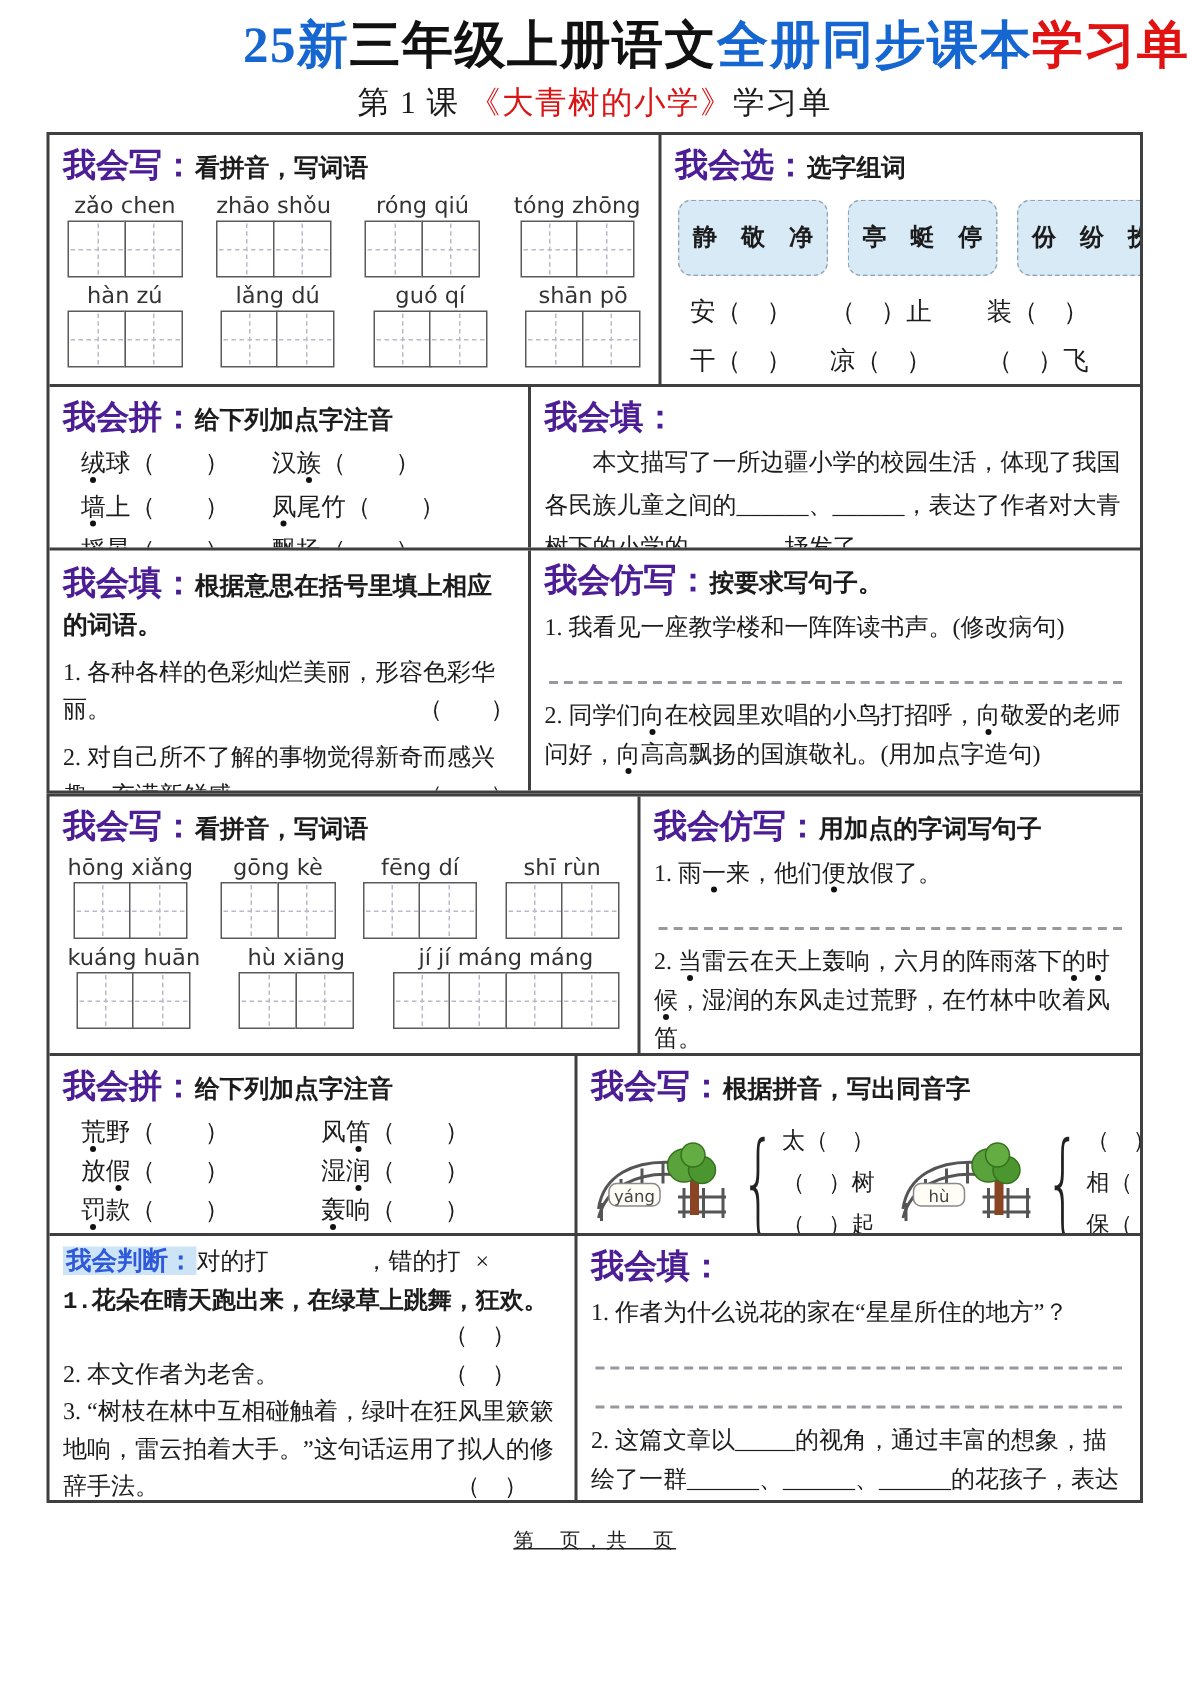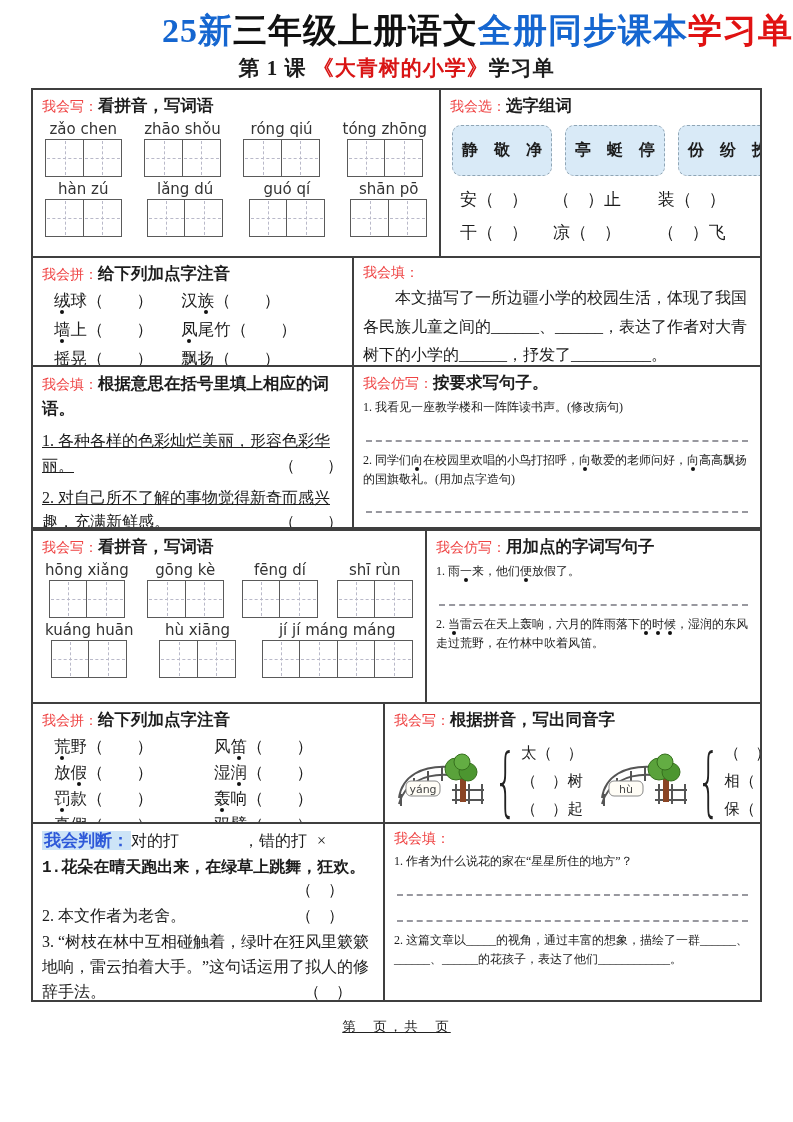--- a/index.html
+++ b/index.html
@@ -1,31 +1,31 @@
 <!DOCTYPE html>
 <html><head>
 <meta charset="utf-8">
 <style>
   html,body{margin:0;padding:0;background:#fff;}
   .page{width:793px;height:1122px;position:relative;background:#fff;overflow:hidden;
         font-family:"Liberation Serif","DejaVu Serif",serif;color:#1c1c1c;}
   
   .page-title{text-align:right;margin:10px 0 0;font-size:34px;font-weight:bold;line-height:1.22;letter-spacing:1px;}
   .c-blue{color:#1566d0;} .c-black{color:#111;} .c-red{color:#e01212;}
-  .lesson-title{text-align:center;font-size:21px;font-weight:bold;margin:3px 0 6px;letter-spacing:1px;}
+  .lesson-title{text-align:center;font-size:21px;font-weight:normal;margin:3px 0 6px;letter-spacing:1px;}
   .lesson-title .book{color:#d91515;}
   .lesson-title.second{margin-top:24px;margin-bottom:7px;}
   
   .tbl{margin:0 31px;border:2px solid #3f3f3f;}
   .trow{display:flex;border-top:2px solid #3f3f3f;}
   .trow:first-child{border-top:none;}
   .cell{box-sizing:border-box;padding:5px 9px;overflow:hidden;}
   .cell.left{border-right:2px solid #3f3f3f;}
   .cell.right{flex:1;}
-  .lbl{color:#ef4444;font-weight:normal;font-size:14px;}
+  .lbl{color:#4c1d95;font-weight:bold;font-size:22px;}
   .lbl-hl{color:#2e59d9;font-weight:bold;font-size:17px;background:#cde4f7;padding:0 2px;}
   .instr{font-size:16.5px;font-weight:bold;}
   
   .r1a{height:166px;} .r1b{height:107px;} .r1c{height:160px;}
   .r1a .left{width:408px;} .r1b .left,.r1c .left{width:321px;}
   
   .r2a{height:171px;} .r2b{height:118px;} .r2c{height:176px;}
   .r2a .left{width:394px;} .r2b .left,.r2c .left{width:352px;}
   
   .wordrow{display:flex;justify-content:space-between;padding:0 3px;margin-top:3px;}
@@ -42,24 +42,24 @@
         font-weight:bold;font-size:16px;white-space:nowrap;}
   .optgrid{display:grid;grid-template-columns:32% 36% 32%;row-gap:10px;font-size:17px;padding-left:10px;}
   
   .pingrid{display:grid;grid-template-columns:44% 56%;row-gap:7px;font-size:16.5px;padding:5px 0 0 12px;}
   .dt{position:relative;}
   .dt::after{content:'';position:absolute;left:50%;bottom:-4px;transform:translateX(-50%);
              width:4px;height:4px;border-radius:50%;background:#111;}
   
   .fillp{font-size:16px;line-height:1.78;text-indent:2em;margin-top:2px;}
   .qinstr{font-size:16.5px;font-weight:bold;line-height:1.5;}
-  .qitem{font-size:16px;line-height:1.55;margin-top:7px;text-decoration:underline;}
+  .qitem{font-size:16px;line-height:1.55;margin-top:7px;}
   .fr{float:right;}
   
-  .fwitem{font-size:12px;line-height:1.6;margin-top:4px;}
+  .fwitem{font-size:16px;line-height:1.6;margin-top:4px;}
   .wline{border-bottom:2px dashed #98989f;height:15px;margin:7px 3px 9px;}
   
   .homwrap{display:flex;align-items:center;margin-top:8px;}
   .homgroup{display:flex;align-items:center;}
   .brace{font-family:"DejaVu Sans",sans-serif;font-size:74px;font-weight:100;line-height:1;
          transform:scaleX(.5);margin:0 -8px 0 -10px;color:#222;}
   .homopts{font-size:15.5px;line-height:1.8;white-space:nowrap;}
   
   .pangap{display:inline-block;width:64px;}
   .panitem1{font-family:Liberation Mono, monospace;font-weight:bold;font-size:16px;margin-top:5px;letter-spacing:0;}

